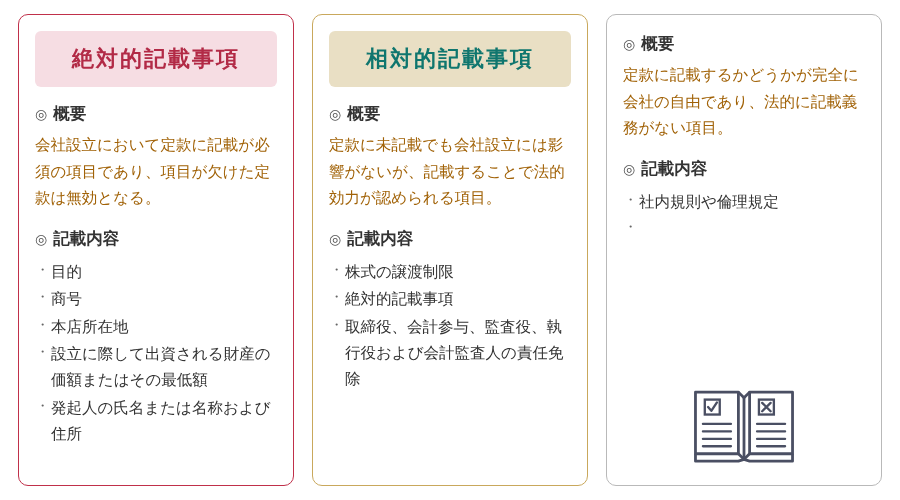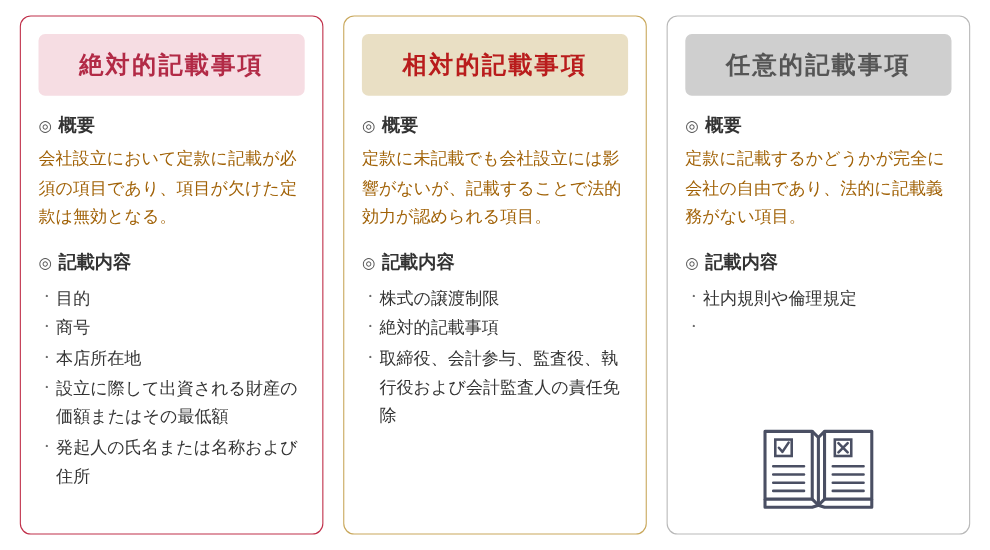--- a/index.html
+++ b/index.html
@@ -44,21 +44,21 @@
     letter-spacing: 2px;
     padding: 13px 0 13px 0;
     margin-bottom: 14px;
   }
   .absolute-card .card-title {
     background: #f6dde3;
     color: #b22a46;
   }
   .relative-card .card-title {
     background: #e9dfc4;
-    color: #b91c1c;
+    color: #0f766e;
   }
   .optional-card .card-title {
     background: #cfcfcf;
     color: #555555;
   }
 
   .section-head {
     font-size: 16.5px;
     color: #333333;
     font-weight: bold;
@@ -154,21 +154,20 @@
       <span>記載内容</span>
     </div>
     <ul class="list">
       <li><span class="dot">・</span><span>株式の譲渡制限</span></li>
       <li><span class="dot">・</span><span>絶対的記載事項</span></li>
       <li><span class="dot">・</span><span>取締役、会計参与、監査役、執行役および会計監査人の責任免除</span></li>
     </ul>
   </div>
 
   <div class="card optional-card">
-    <div class="card-title">任意的記載事項</div>
 
     <div class="section-head">
       <span class="bullet-mark">◎</span>
       <span>概要</span>
     </div>
     <p class="para">定款に記載するかどうかが完全に会社の自由であり、法的に記載義務がない項目。</p>
 
     <div class="section-head second">
       <span class="bullet-mark">◎</span>
       <span>記載内容</span>

